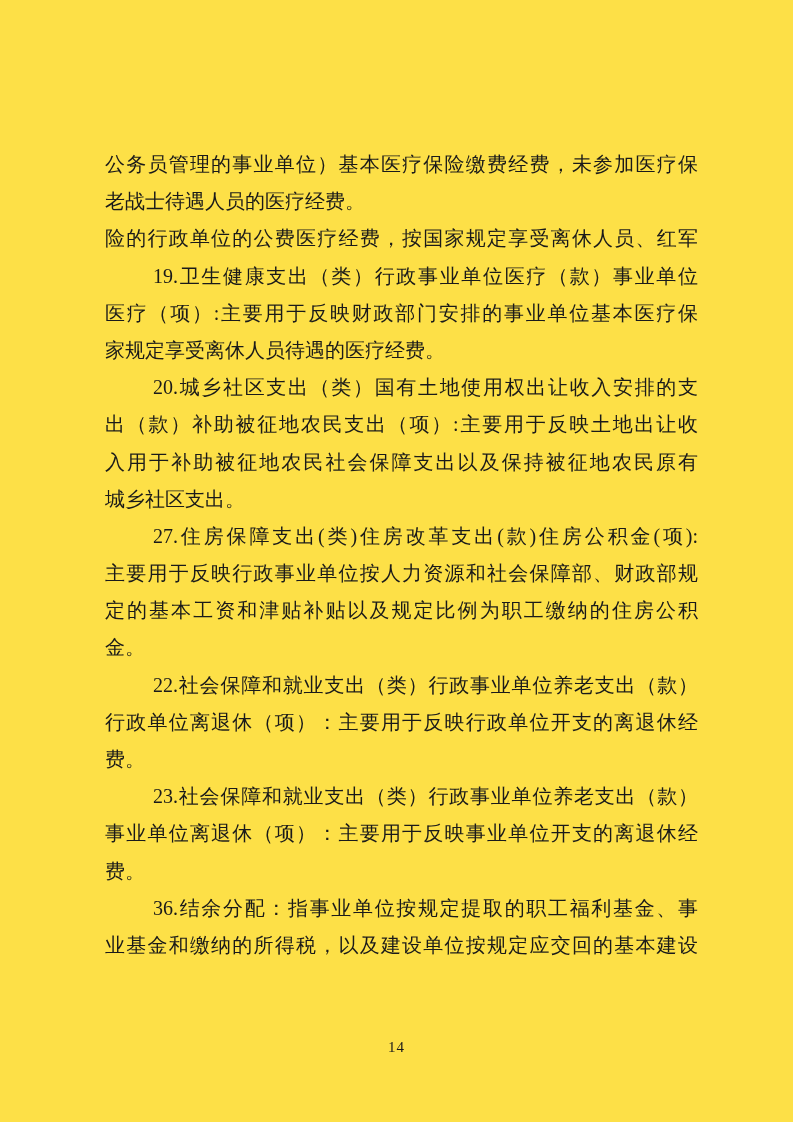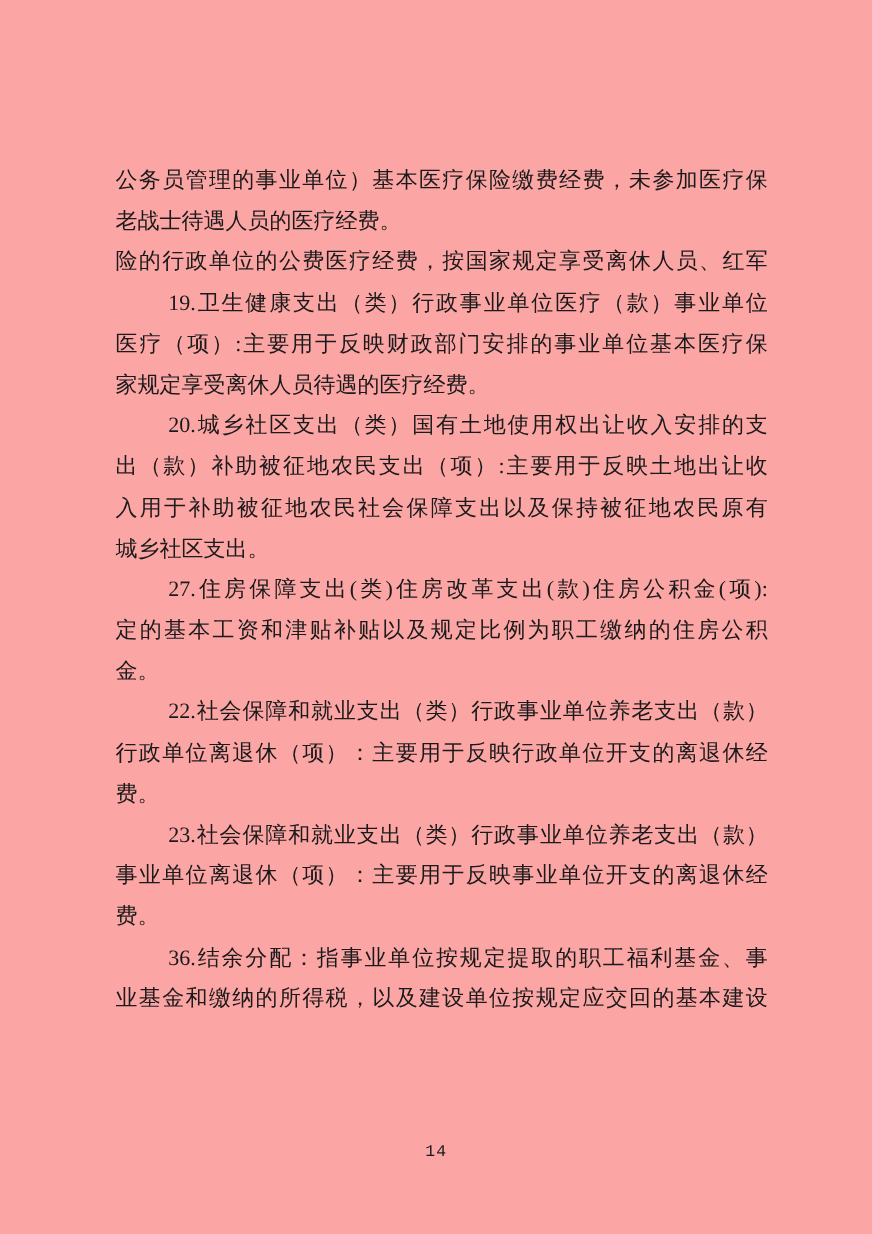--- a/index.html
+++ b/index.html
@@ -9,21 +9,21 @@
   body {
     width: 793px;
     height: 1122px;
     background: #f4f4f4;
     font-family: "Liberation Serif", "DejaVu Serif", serif;
   }
   .page {
     position: relative;
     width: 793px;
     height: 1122px;
-    background: #fca5a5;
+    background: #fde047;
     color: #1a1a1a;
     overflow: hidden;
   }
   .doc-body {
     position: absolute;
     left: 105px;
     top: 146px;
     width: 593px;
   }
   .para {
@@ -49,21 +49,20 @@
     position: absolute;
     left: 0;
     top: 1038px;
     width: 100%;
     text-align: center;
   }
   .page-number {
     font-size: 15px;
     letter-spacing: 1px;
     color: #1a1a1a;
-    font-family: Liberation Mono, monospace;
   }
 </style>
 </head>
 <body>
 
 <div class="page">
   <div class="doc-body">
       <div class="para">
         <div class="line">公务员管理的事业单位）基本医疗保险缴费经费，未参加医疗保</div>
         <div class="line para-end">老战士待遇人员的医疗经费。</div>
@@ -75,20 +74,21 @@
         <div class="line para-end">家规定享受离休人员待遇的医疗经费。</div>
       </div>
       <div class="para">
         <div class="line indent">20.城乡社区支出（类）国有土地使用权出让收入安排的支</div>
         <div class="line">出（款）补助被征地农民支出（项）:主要用于反映土地出让收</div>
         <div class="line">入用于补助被征地农民社会保障支出以及保持被征地农民原有</div>
         <div class="line para-end">城乡社区支出。</div>
       </div>
       <div class="para">
         <div class="line indent">27.住房保障支出(类)住房改革支出(款)住房公积金(项):</div>
+        <div class="line">主要用于反映行政事业单位按人力资源和社会保障部、财政部规</div>
         <div class="line">定的基本工资和津贴补贴以及规定比例为职工缴纳的住房公积</div>
         <div class="line para-end">金。</div>
       </div>
       <div class="para">
         <div class="line indent">22.社会保障和就业支出（类）行政事业单位养老支出（款）</div>
         <div class="line">行政单位离退休（项）：主要用于反映行政单位开支的离退休经</div>
         <div class="line para-end">费。</div>
       </div>
       <div class="para">
         <div class="line indent">23.社会保障和就业支出（类）行政事业单位养老支出（款）</div>

